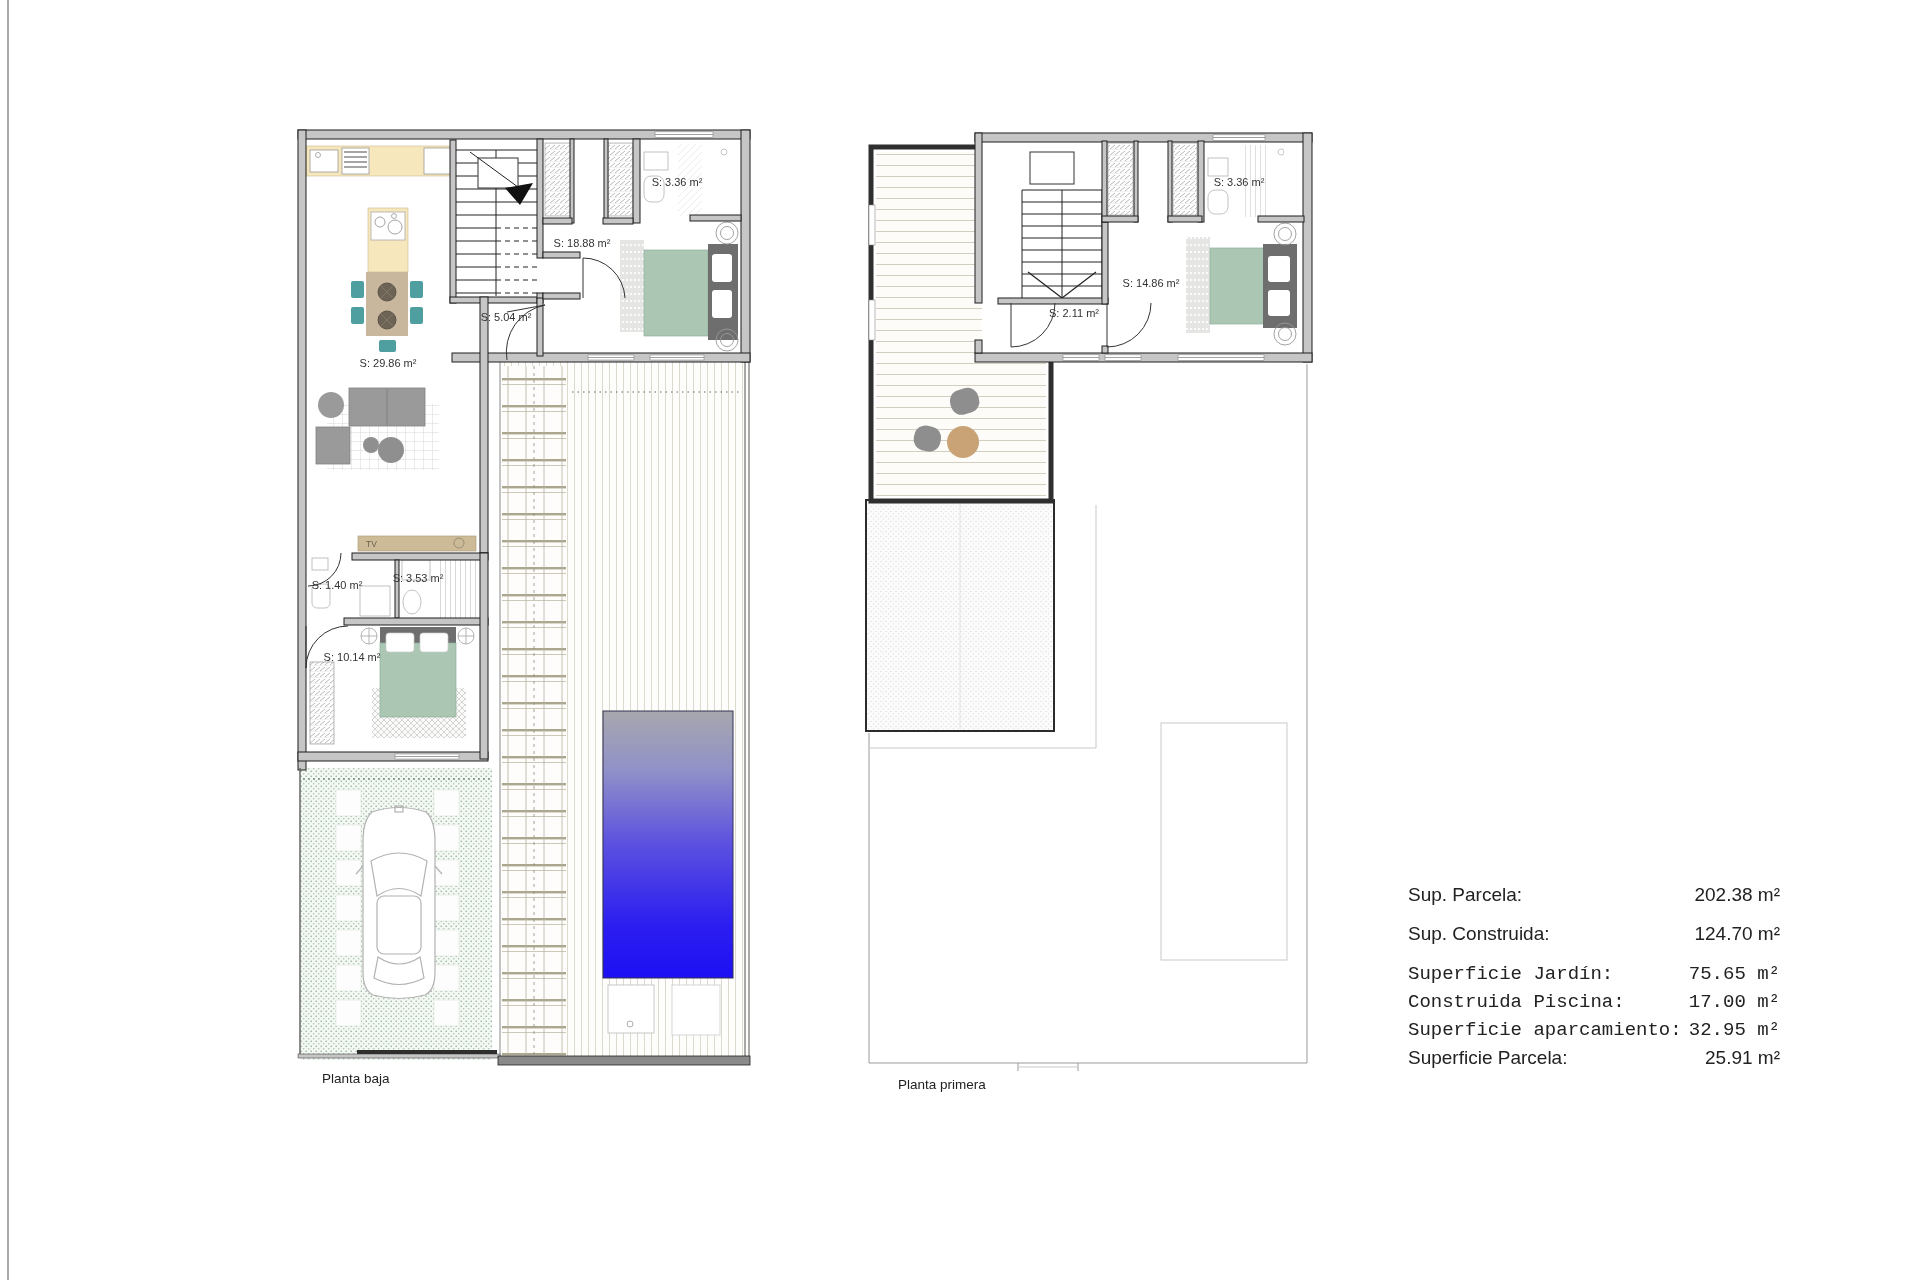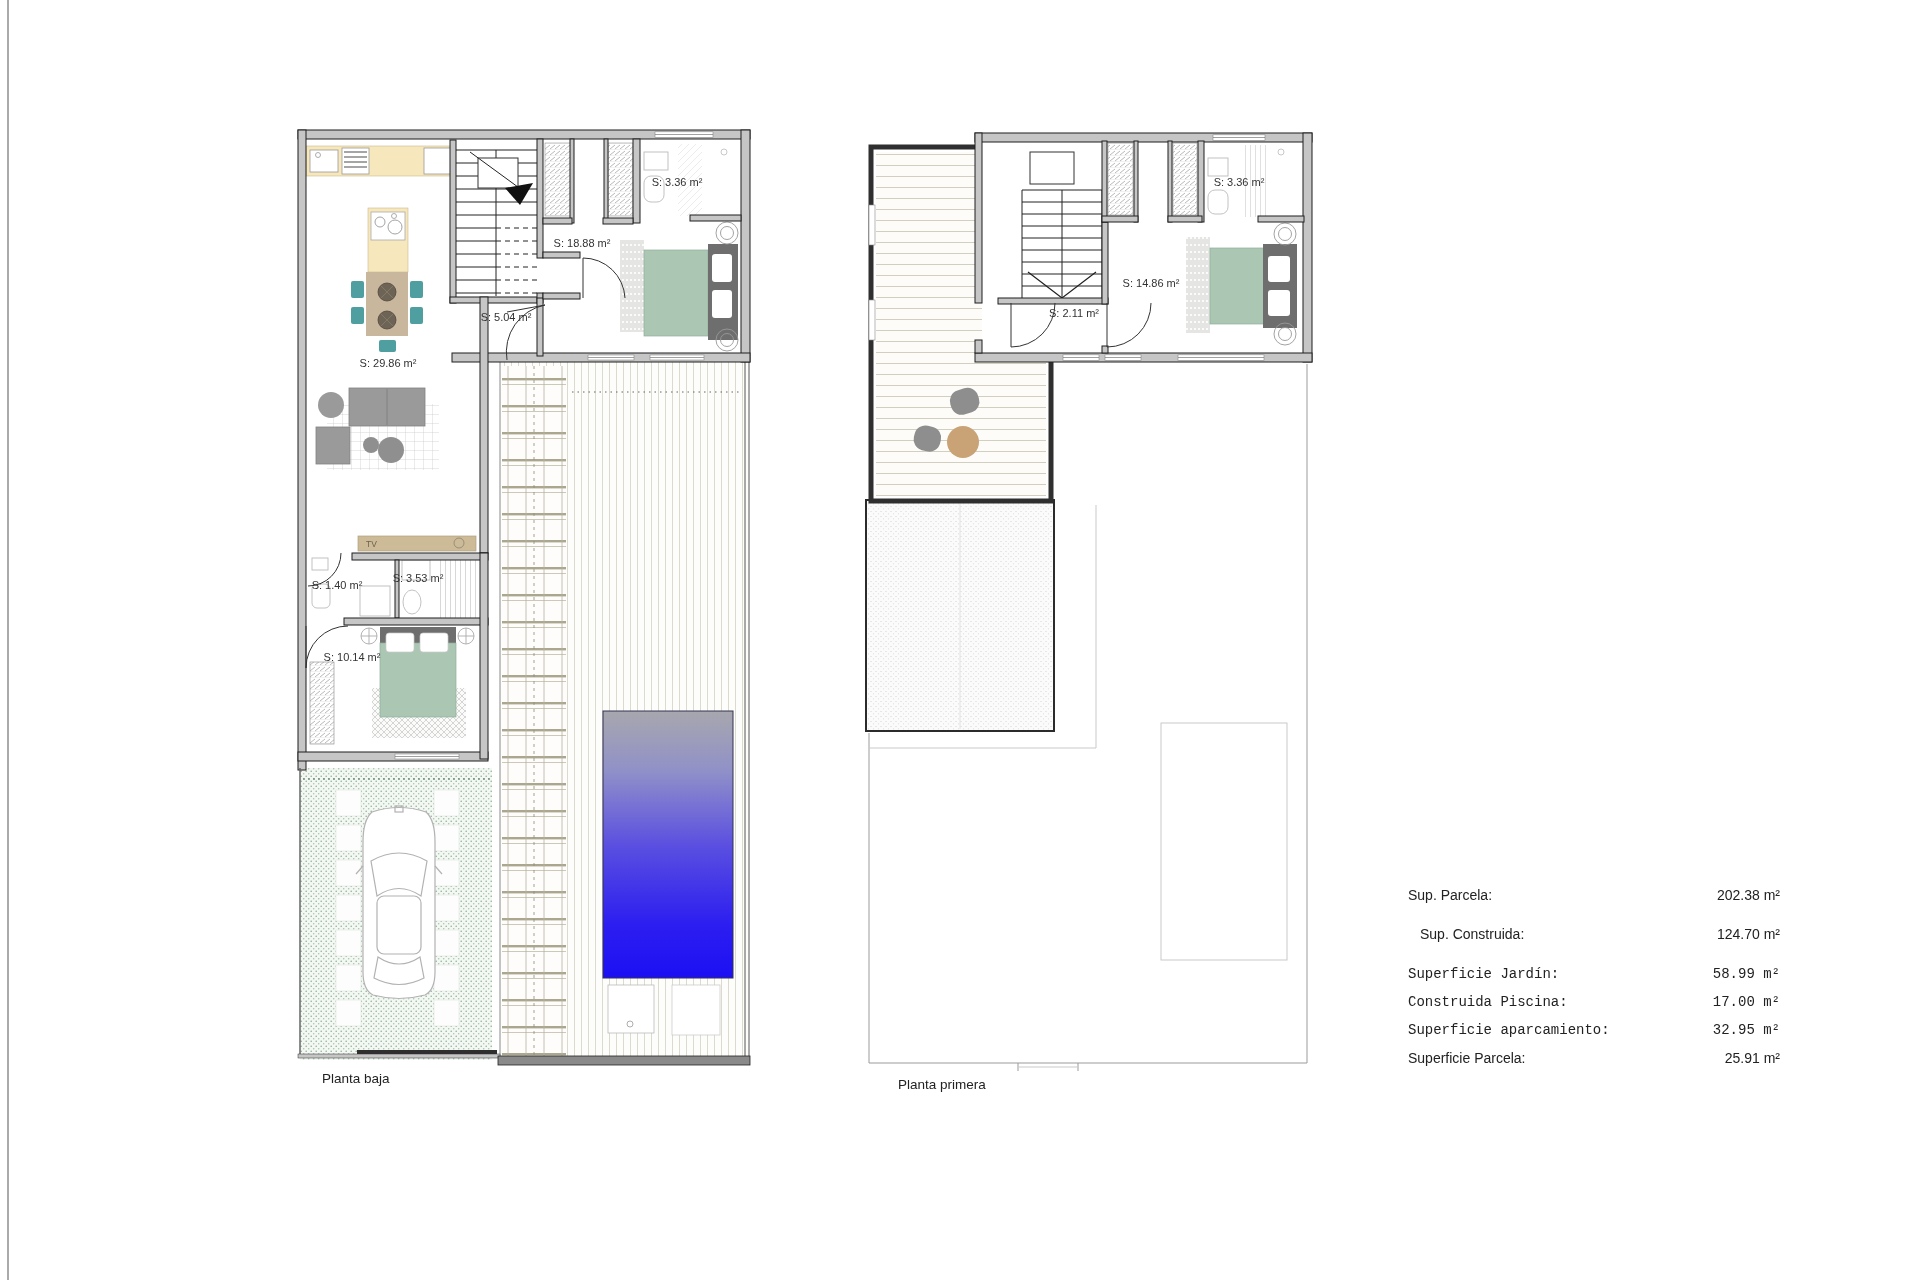--- a/index.html
+++ b/index.html
@@ -16,24 +16,24 @@
   .thin{stroke:#9b9b9b;stroke-width:1;fill:none;}
   .faint{stroke:#c9c9c9;stroke-width:1;fill:none;}
   .arc{stroke:#333333;stroke-width:1;fill:none;}
   .tread{stroke:#222222;stroke-width:1;}
   .fixture{fill:#ffffff;stroke:#bbbbbb;stroke-width:0.9;}
   .rlabel{font-size:11px;fill:#333333;text-anchor:middle;}
   .caption{font-size:13.5px;fill:#222222;}
   .tvtext{font-size:8.5px;fill:#6b6252;}
   
   #summary{position:absolute;left:1408px;top:884px;width:372px;color:var(--text);}
-  .srow{display:flex;justify-content:space-between;height:22px;line-height:22px;font-size:14px;}
+  .srow{display:flex;justify-content:space-between;height:22px;line-height:22px;font-size:19px;}
   .srow .val{text-align:center;}
   .gap-lg1{margin-bottom:17px;}
-  .gap-lg2{margin-bottom:18px;margin-left:12px;}
+  .gap-lg2{margin-bottom:18px;}
   .gap-sm{margin-bottom:6px;font-family:Liberation Mono, monospace;}
 </style>
 </head>
 <body>
 
 <div id="page-edge"></div>
 
 <svg id="drawing" width="1920" height="1280" viewBox="0 0 1920 1280" xmlns="http://www.w3.org/2000/svg">
   <defs>
     <linearGradient id="poolGrad" x1="0" y1="0" x2="0" y2="1">
@@ -463,21 +463,21 @@
   <div class="srow gap-lg1">
     <span class="lbl">Sup. Parcela:</span>
     <span class="val">202.38 m²</span>
   </div>
   <div class="srow gap-lg2">
     <span class="lbl">Sup. Construida:</span>
     <span class="val">124.70 m²</span>
   </div>
   <div class="srow gap-sm">
     <span class="lbl">Superficie Jardín:</span>
-    <span class="val">58.99 m²</span>
+    <span class="val">75.65 m²</span>
   </div>
   <div class="srow gap-sm">
     <span class="lbl">Construida Piscina:</span>
     <span class="val">17.00 m²</span>
   </div>
   <div class="srow gap-sm">
     <span class="lbl">Superficie aparcamiento:</span>
     <span class="val">32.95 m²</span>
   </div>
   <div class="srow">

